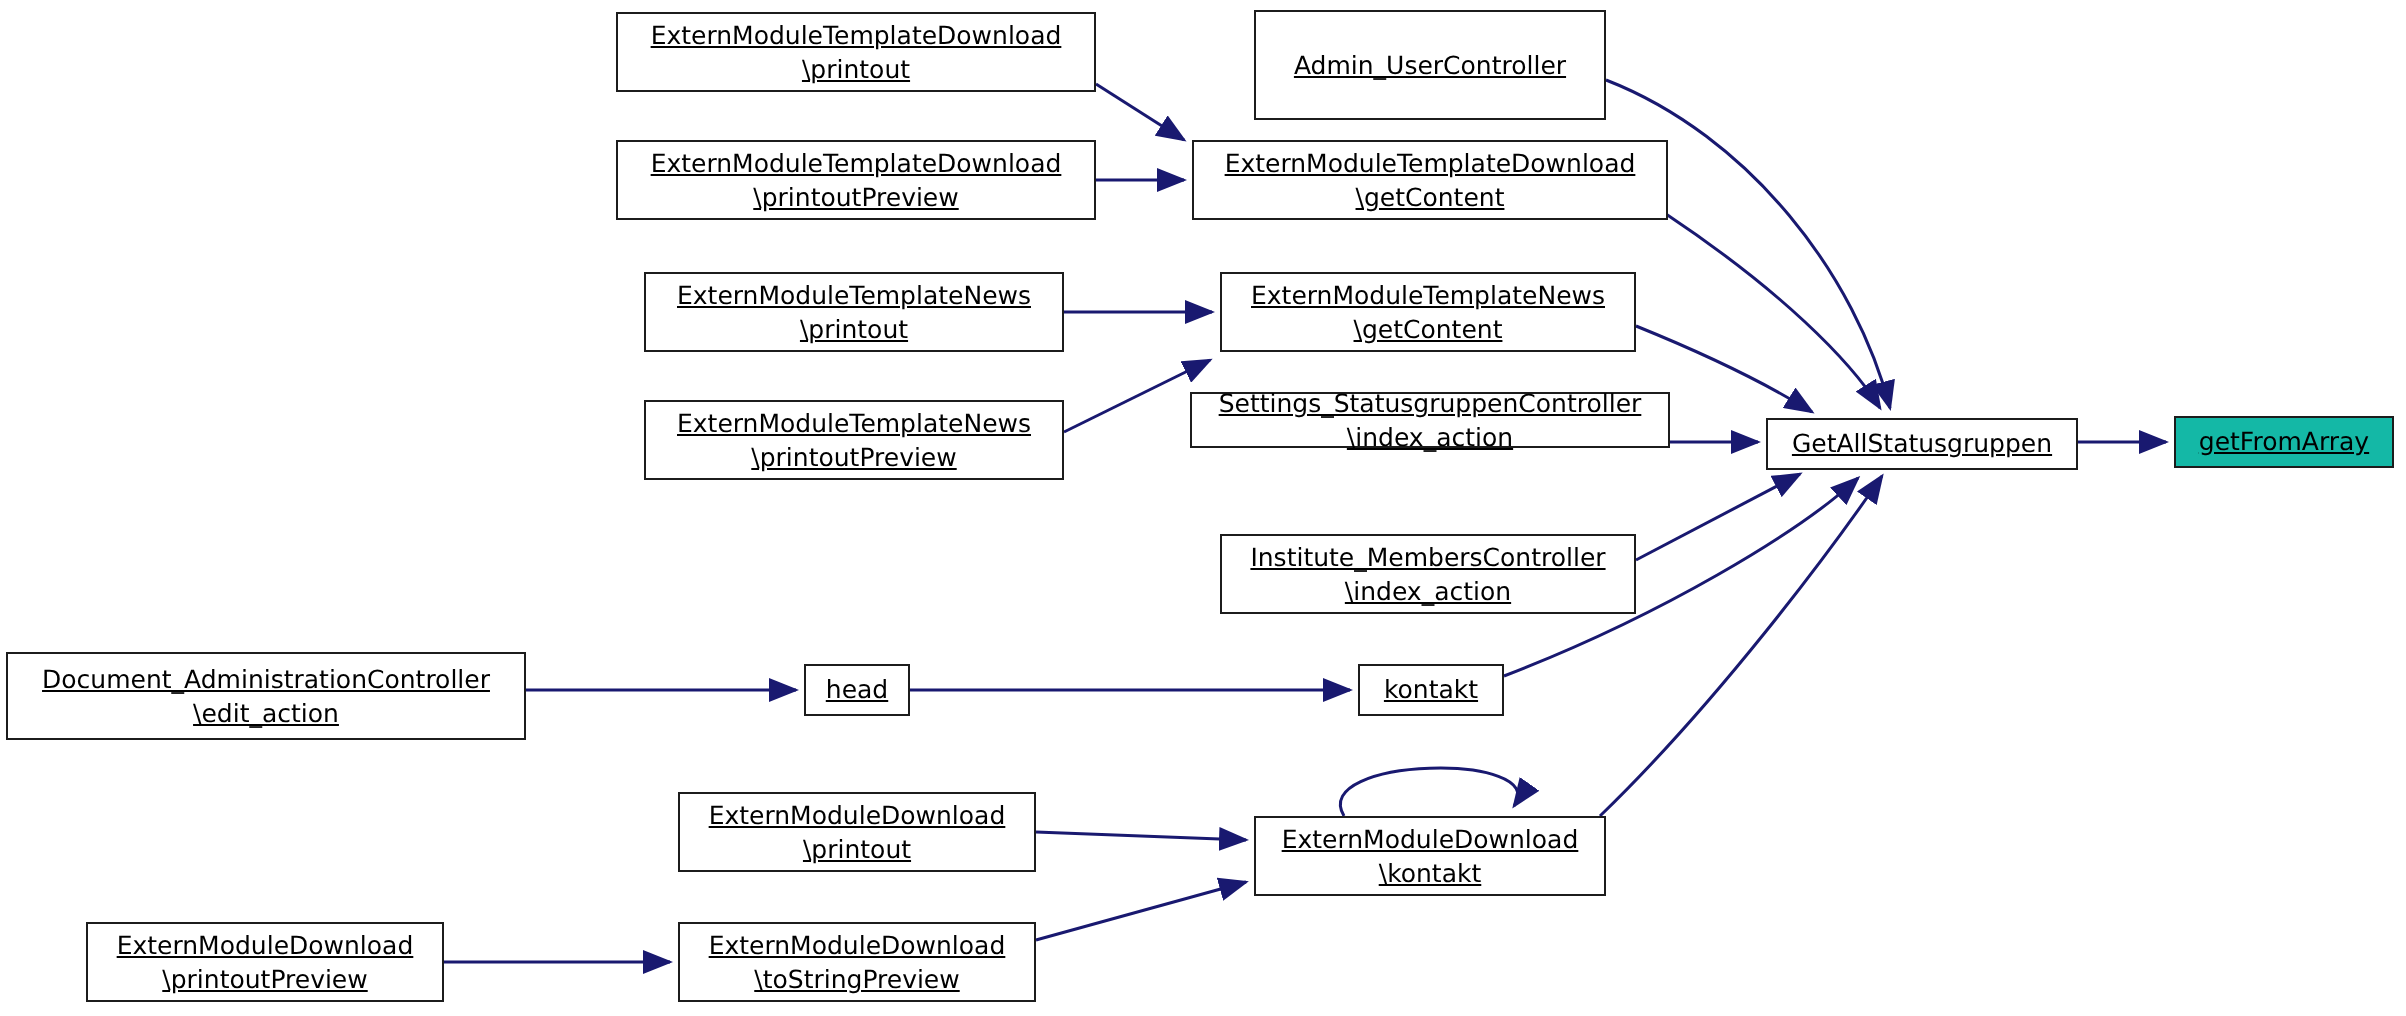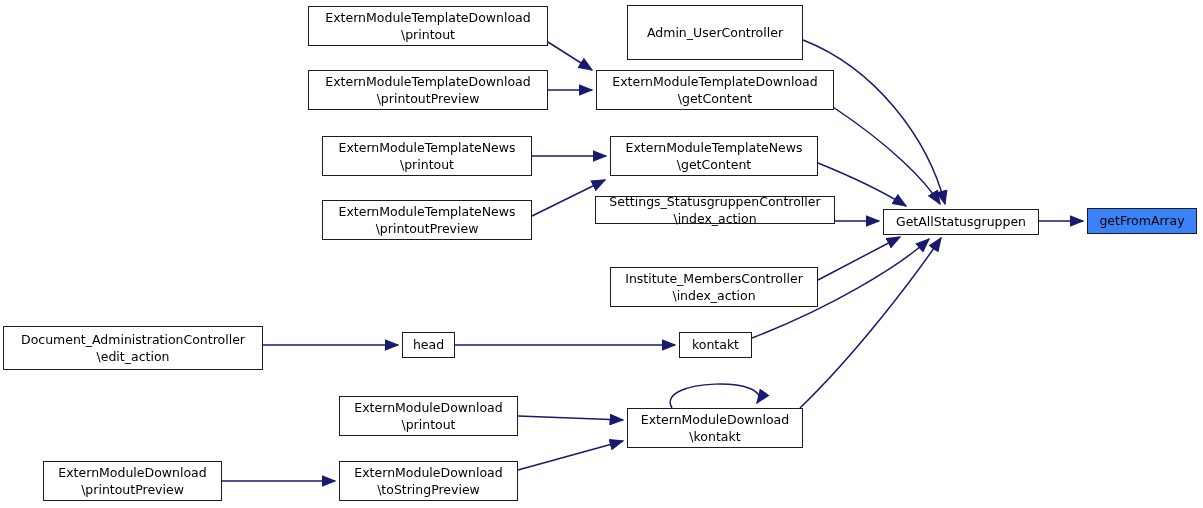--- a/index.html
+++ b/index.html
@@ -23,21 +23,21 @@
     align-items:center;
     text-align:center;
     font-size:12.5px;
     line-height:17px;
     color:#000000;
     white-space:nowrap;
     cursor:pointer;
   }
   .node.single{line-height:24px;}
   .node.highlight{background:#bfbfbf;cursor:default;}
-  .node span{display:block;}
+  .node span{display:block;text-decoration:underline;}
 </style>
 </head>
 <body>
 
 <div id="canvas">
 
   <svg id="edges" width="1203" height="508" viewBox="0 0 1203 508">
     <defs>
       <marker id="arrow" viewBox="0 0 10 8" refX="9" refY="4" markerWidth="10" markerHeight="8" orient="auto">
         <path d="M0,0 L10,4 L0,8 z" fill="#191970"></path>
@@ -99,21 +99,21 @@
 
   <div class="node" style="left:595px;top:196px;width:240px;height:28px">
     <span>Settings_StatusgruppenController</span>
     <span>\index_action</span>
   </div>
 
   <div class="node single" style="left:883px;top:209px;width:156px;height:26px">
     <span>GetAllStatusgruppen</span>
   </div>
 
-  <div class="node single highlight" style="left: 1087px; top: 208px; width: 110px; height: 26px; background: #3b82f6;">
+  <div class="node single highlight" style="left: 1087px; top: 208px; width: 110px; height: 26px; background: #14b8a6;">
     <span>getFromArray</span>
   </div>
 
   <div class="node" style="left:610px;top:267px;width:208px;height:40px">
     <span>Institute_MembersController</span>
     <span>\index_action</span>
   </div>
 
   <div class="node" style="left:3px;top:326px;width:260px;height:44px">
     <span>Document_AdministrationController</span>

